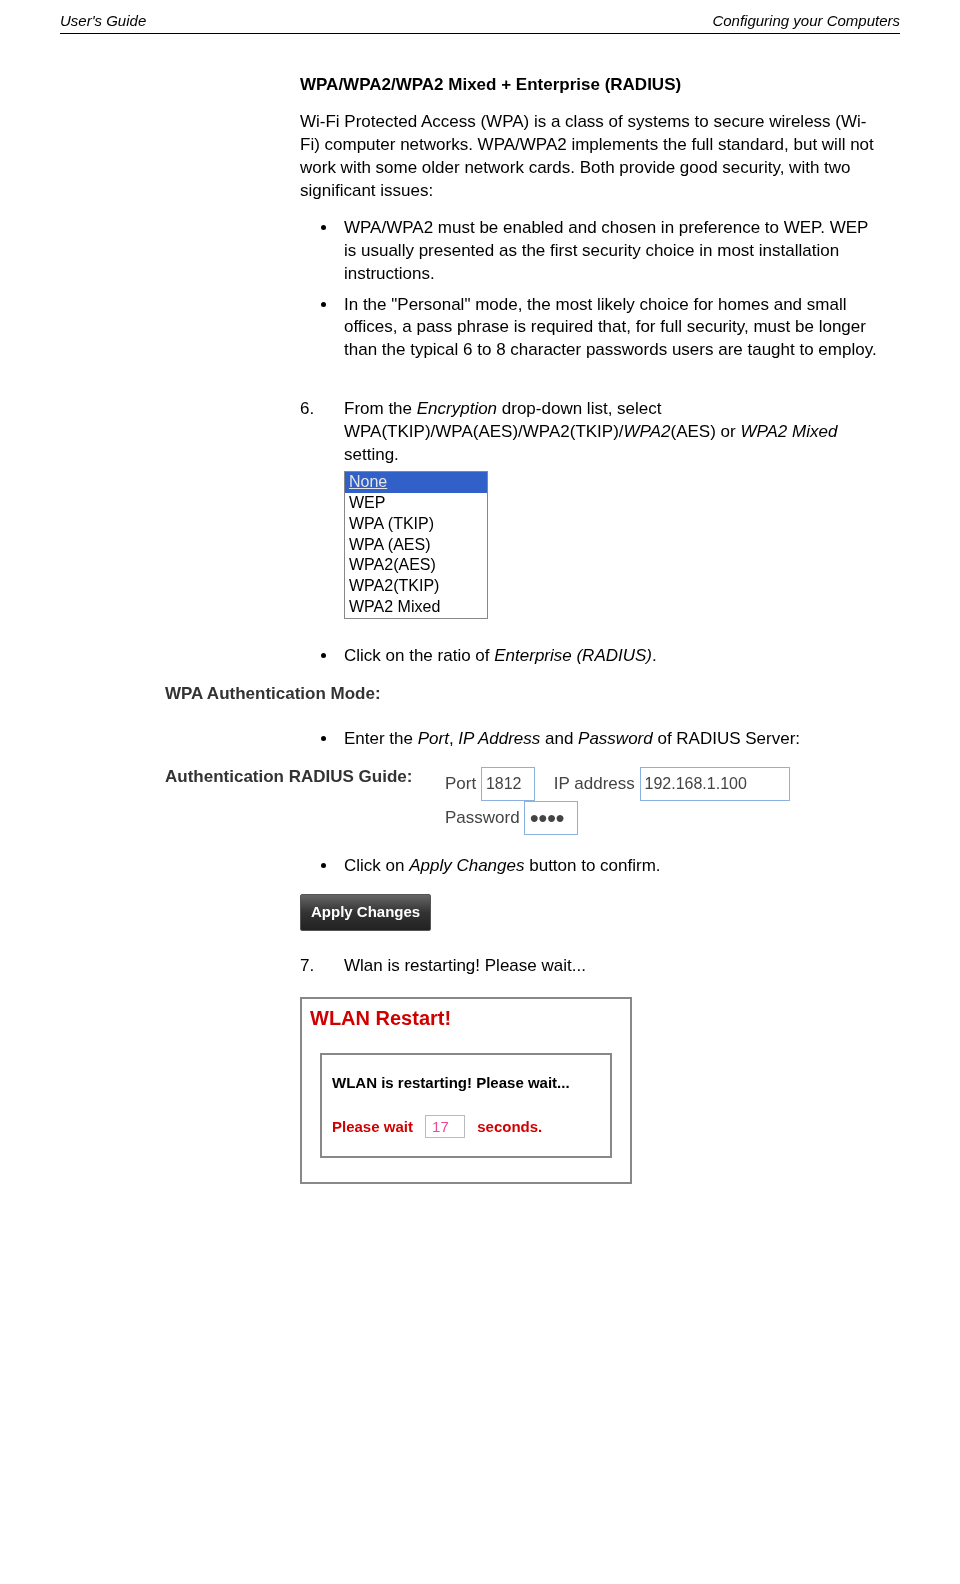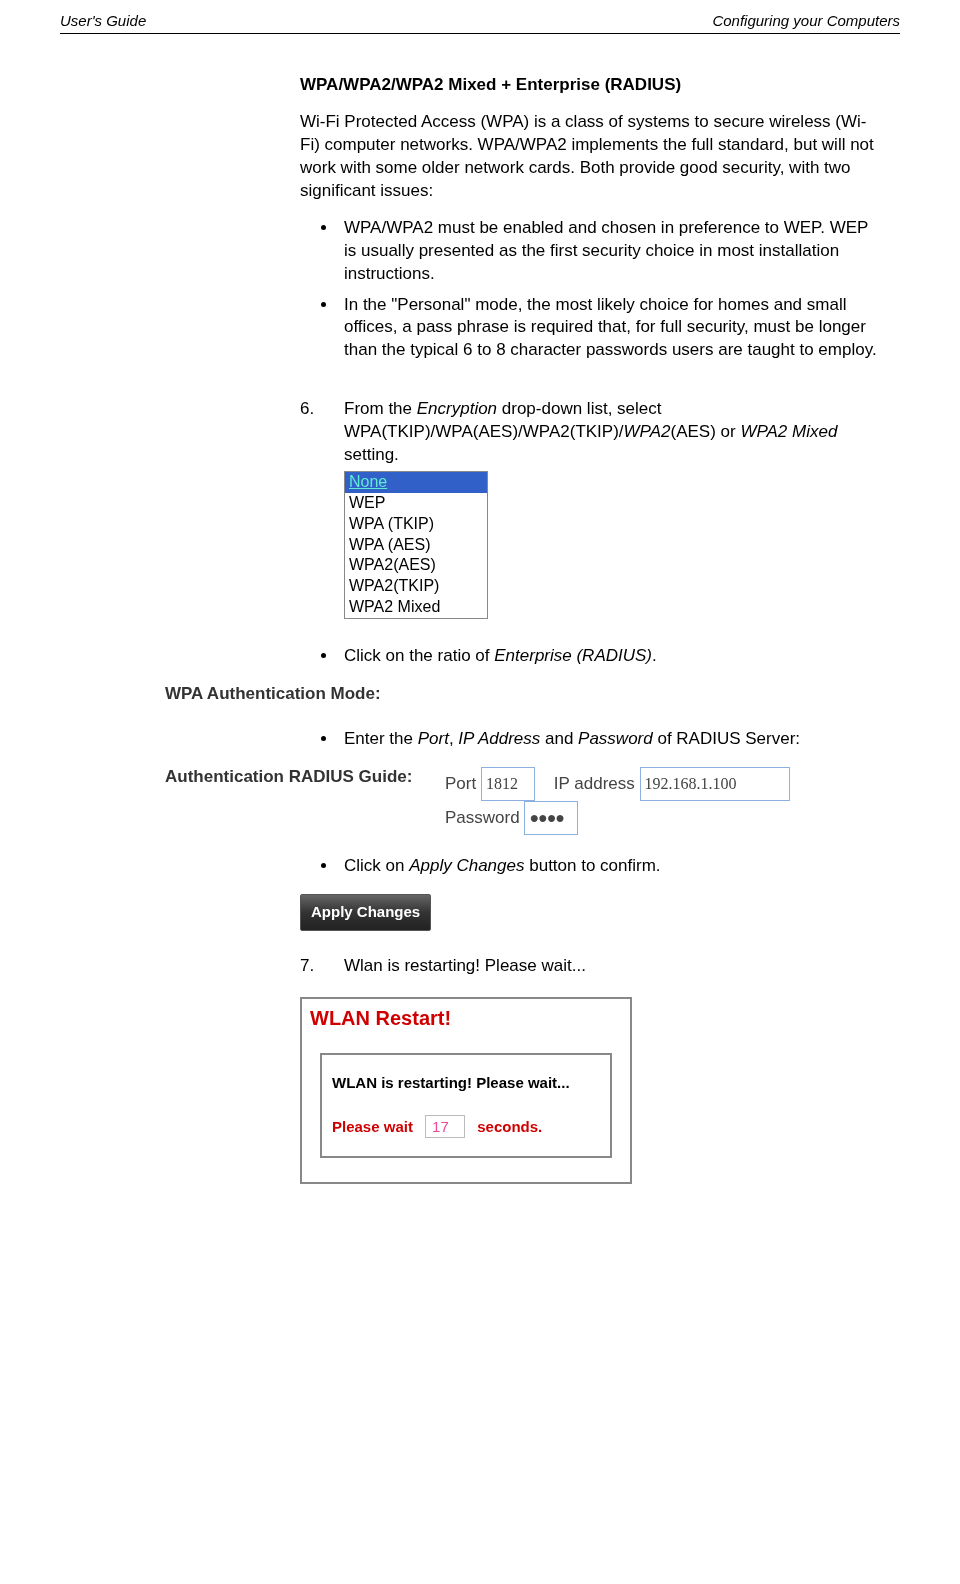--- a/index.html
+++ b/index.html
@@ -74,21 +74,21 @@
     font-family: Arial, sans-serif;
     font-size: 16px;
     line-height: 1.3;
     background:#fff;
   }
   .dropdown .opt {
     padding: 0 4px;
   }
   .dropdown .opt.sel {
     background: #3060c8;
-    color: #5eead4;
+    color: #e5e5e5;
     text-decoration: underline;
   }
   .wpa-auth-row {
     display: flex;
     align-items: flex-start;
     font-family: Verdana, Arial, sans-serif;
     font-size: 17px;
     color: #333;
     margin-top: 4px;
     margin-bottom: 24px;
@@ -136,21 +136,21 @@
   }
   .radius-fields {
     color:#444;
     line-height: 1.9;
   }
   .radius-fields .tin {
     border:1px solid #8cb0e0;
     background:#fff;
     padding: 1px 4px;
     font-size: 16px;
-    font-family: Liberation Serif, serif;
+    font-family: Liberation Sans, sans-serif;
     display:inline-block;
     box-sizing: border-box;
   }
   .apply-btn {
     display:inline-block;
     background: linear-gradient(#666, #333 50%, #222);
     color:#fff;
     font-weight:bold;
     font-size:15px;
     padding:7px 10px;

